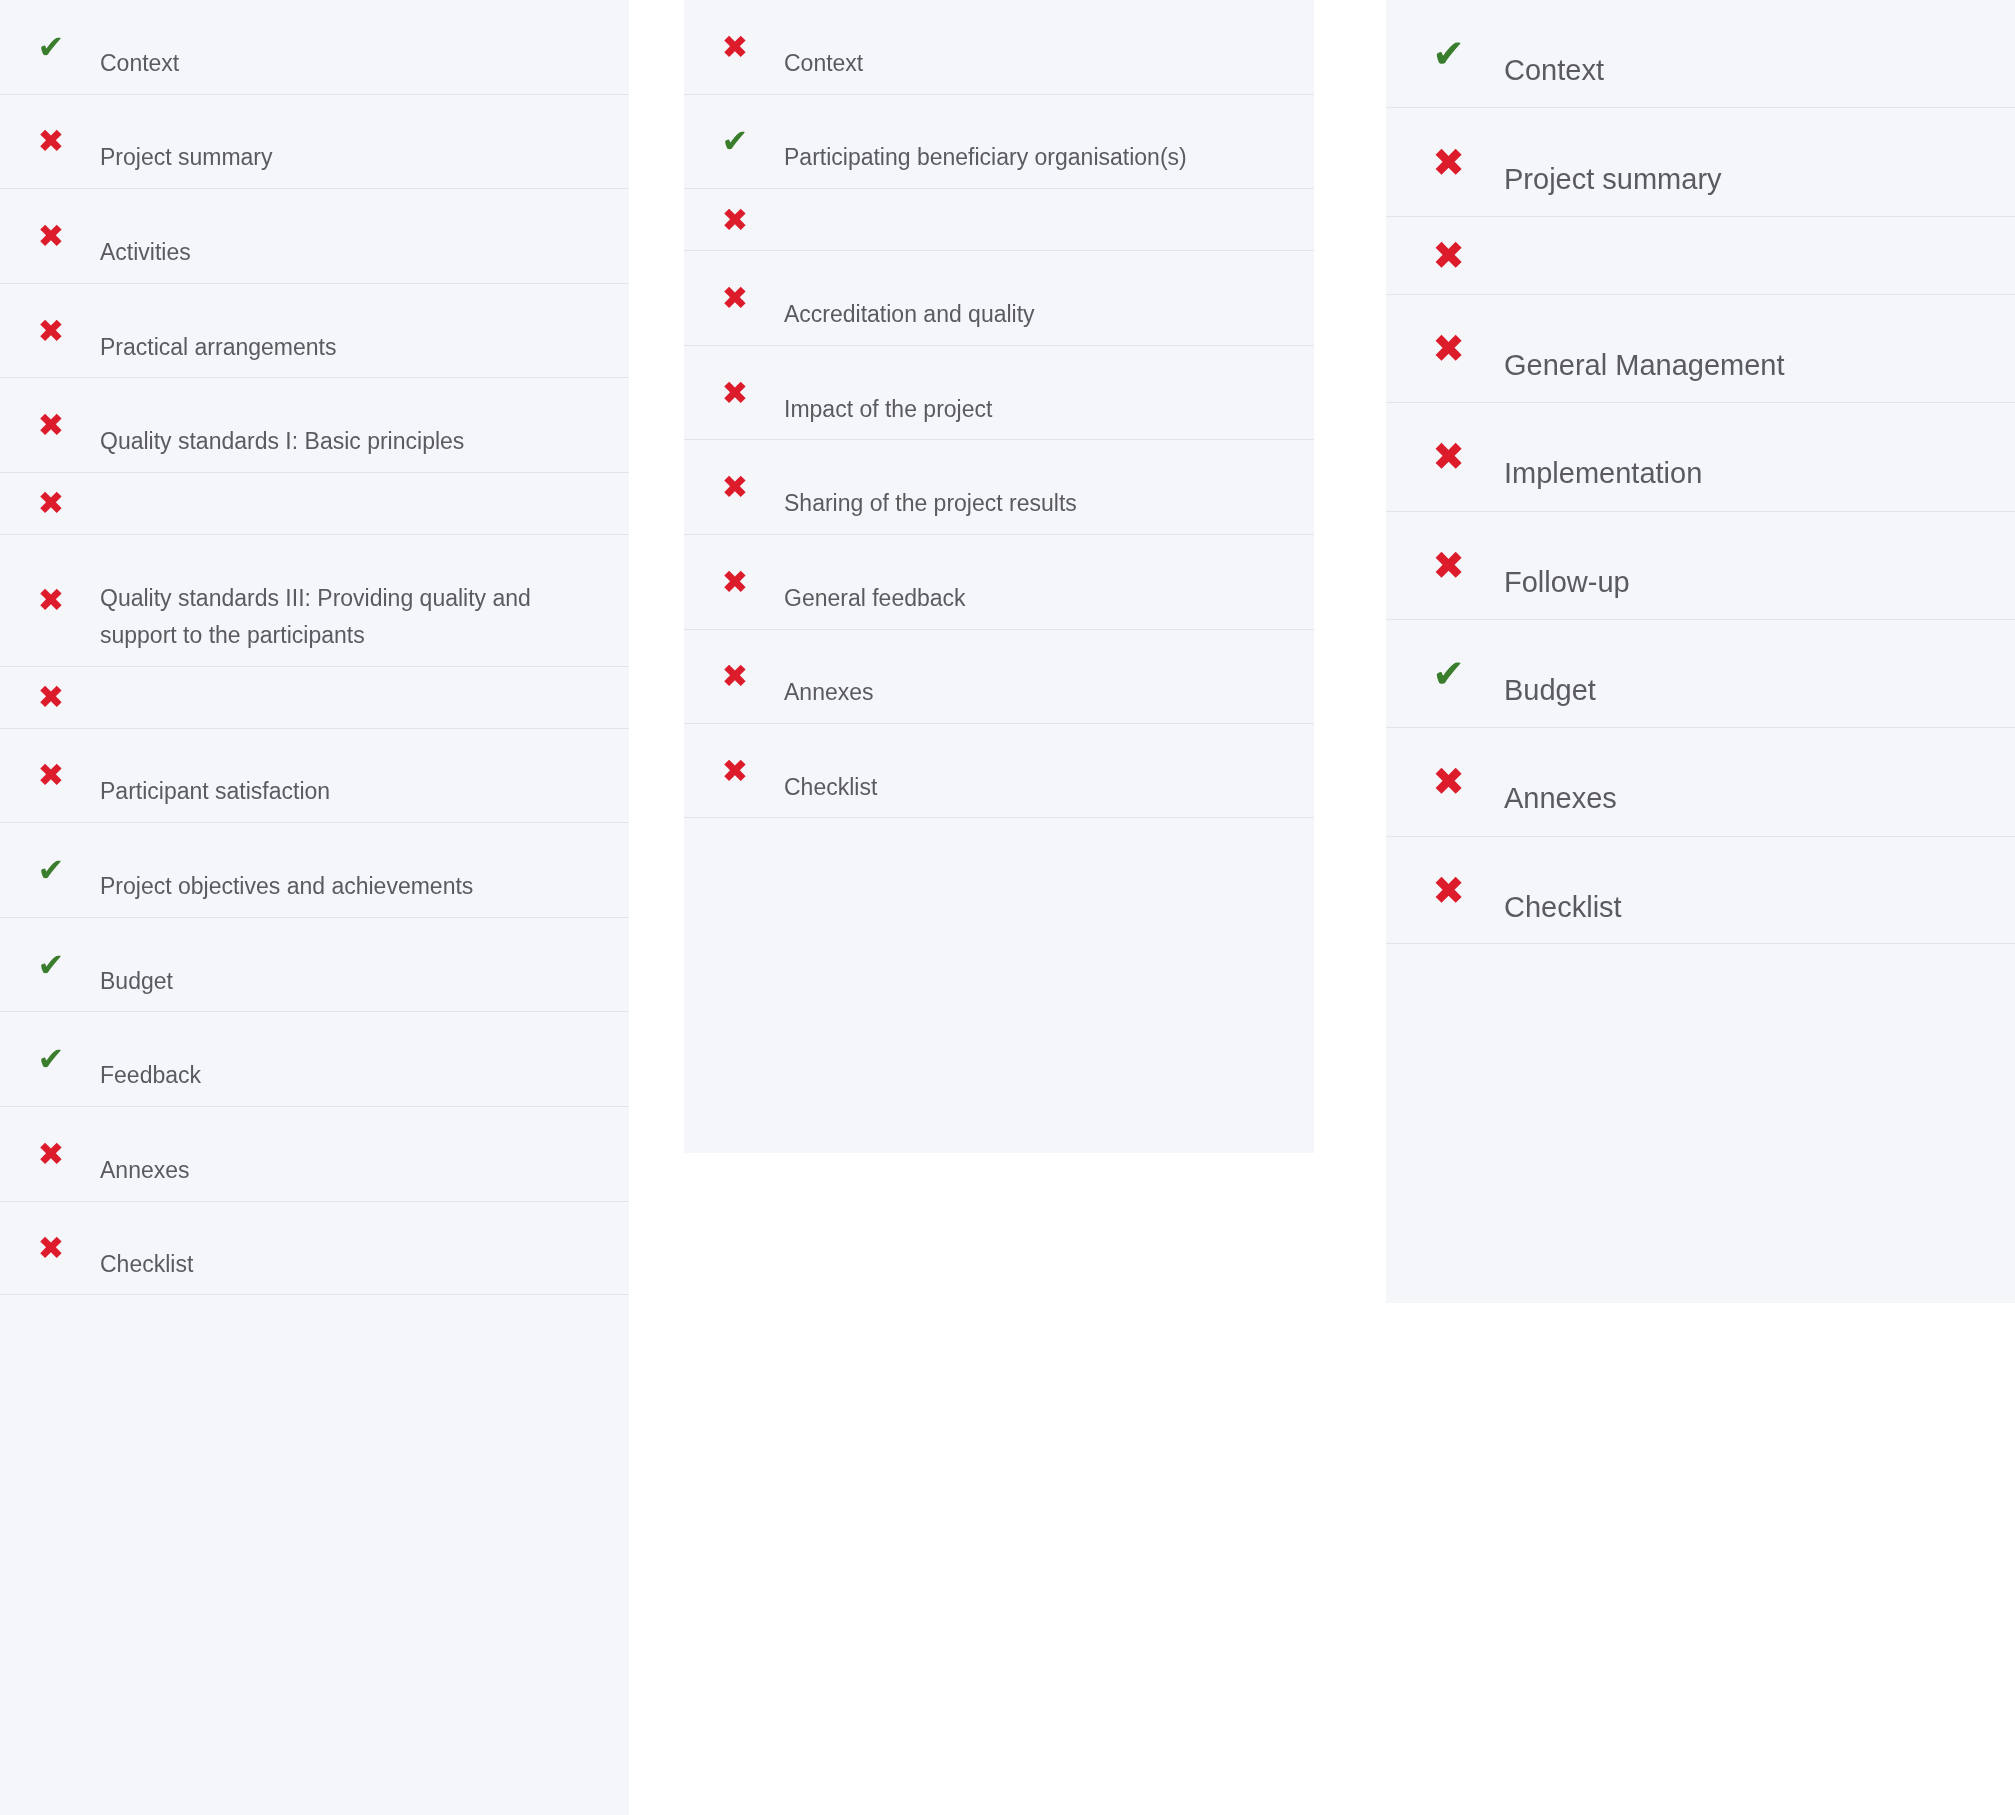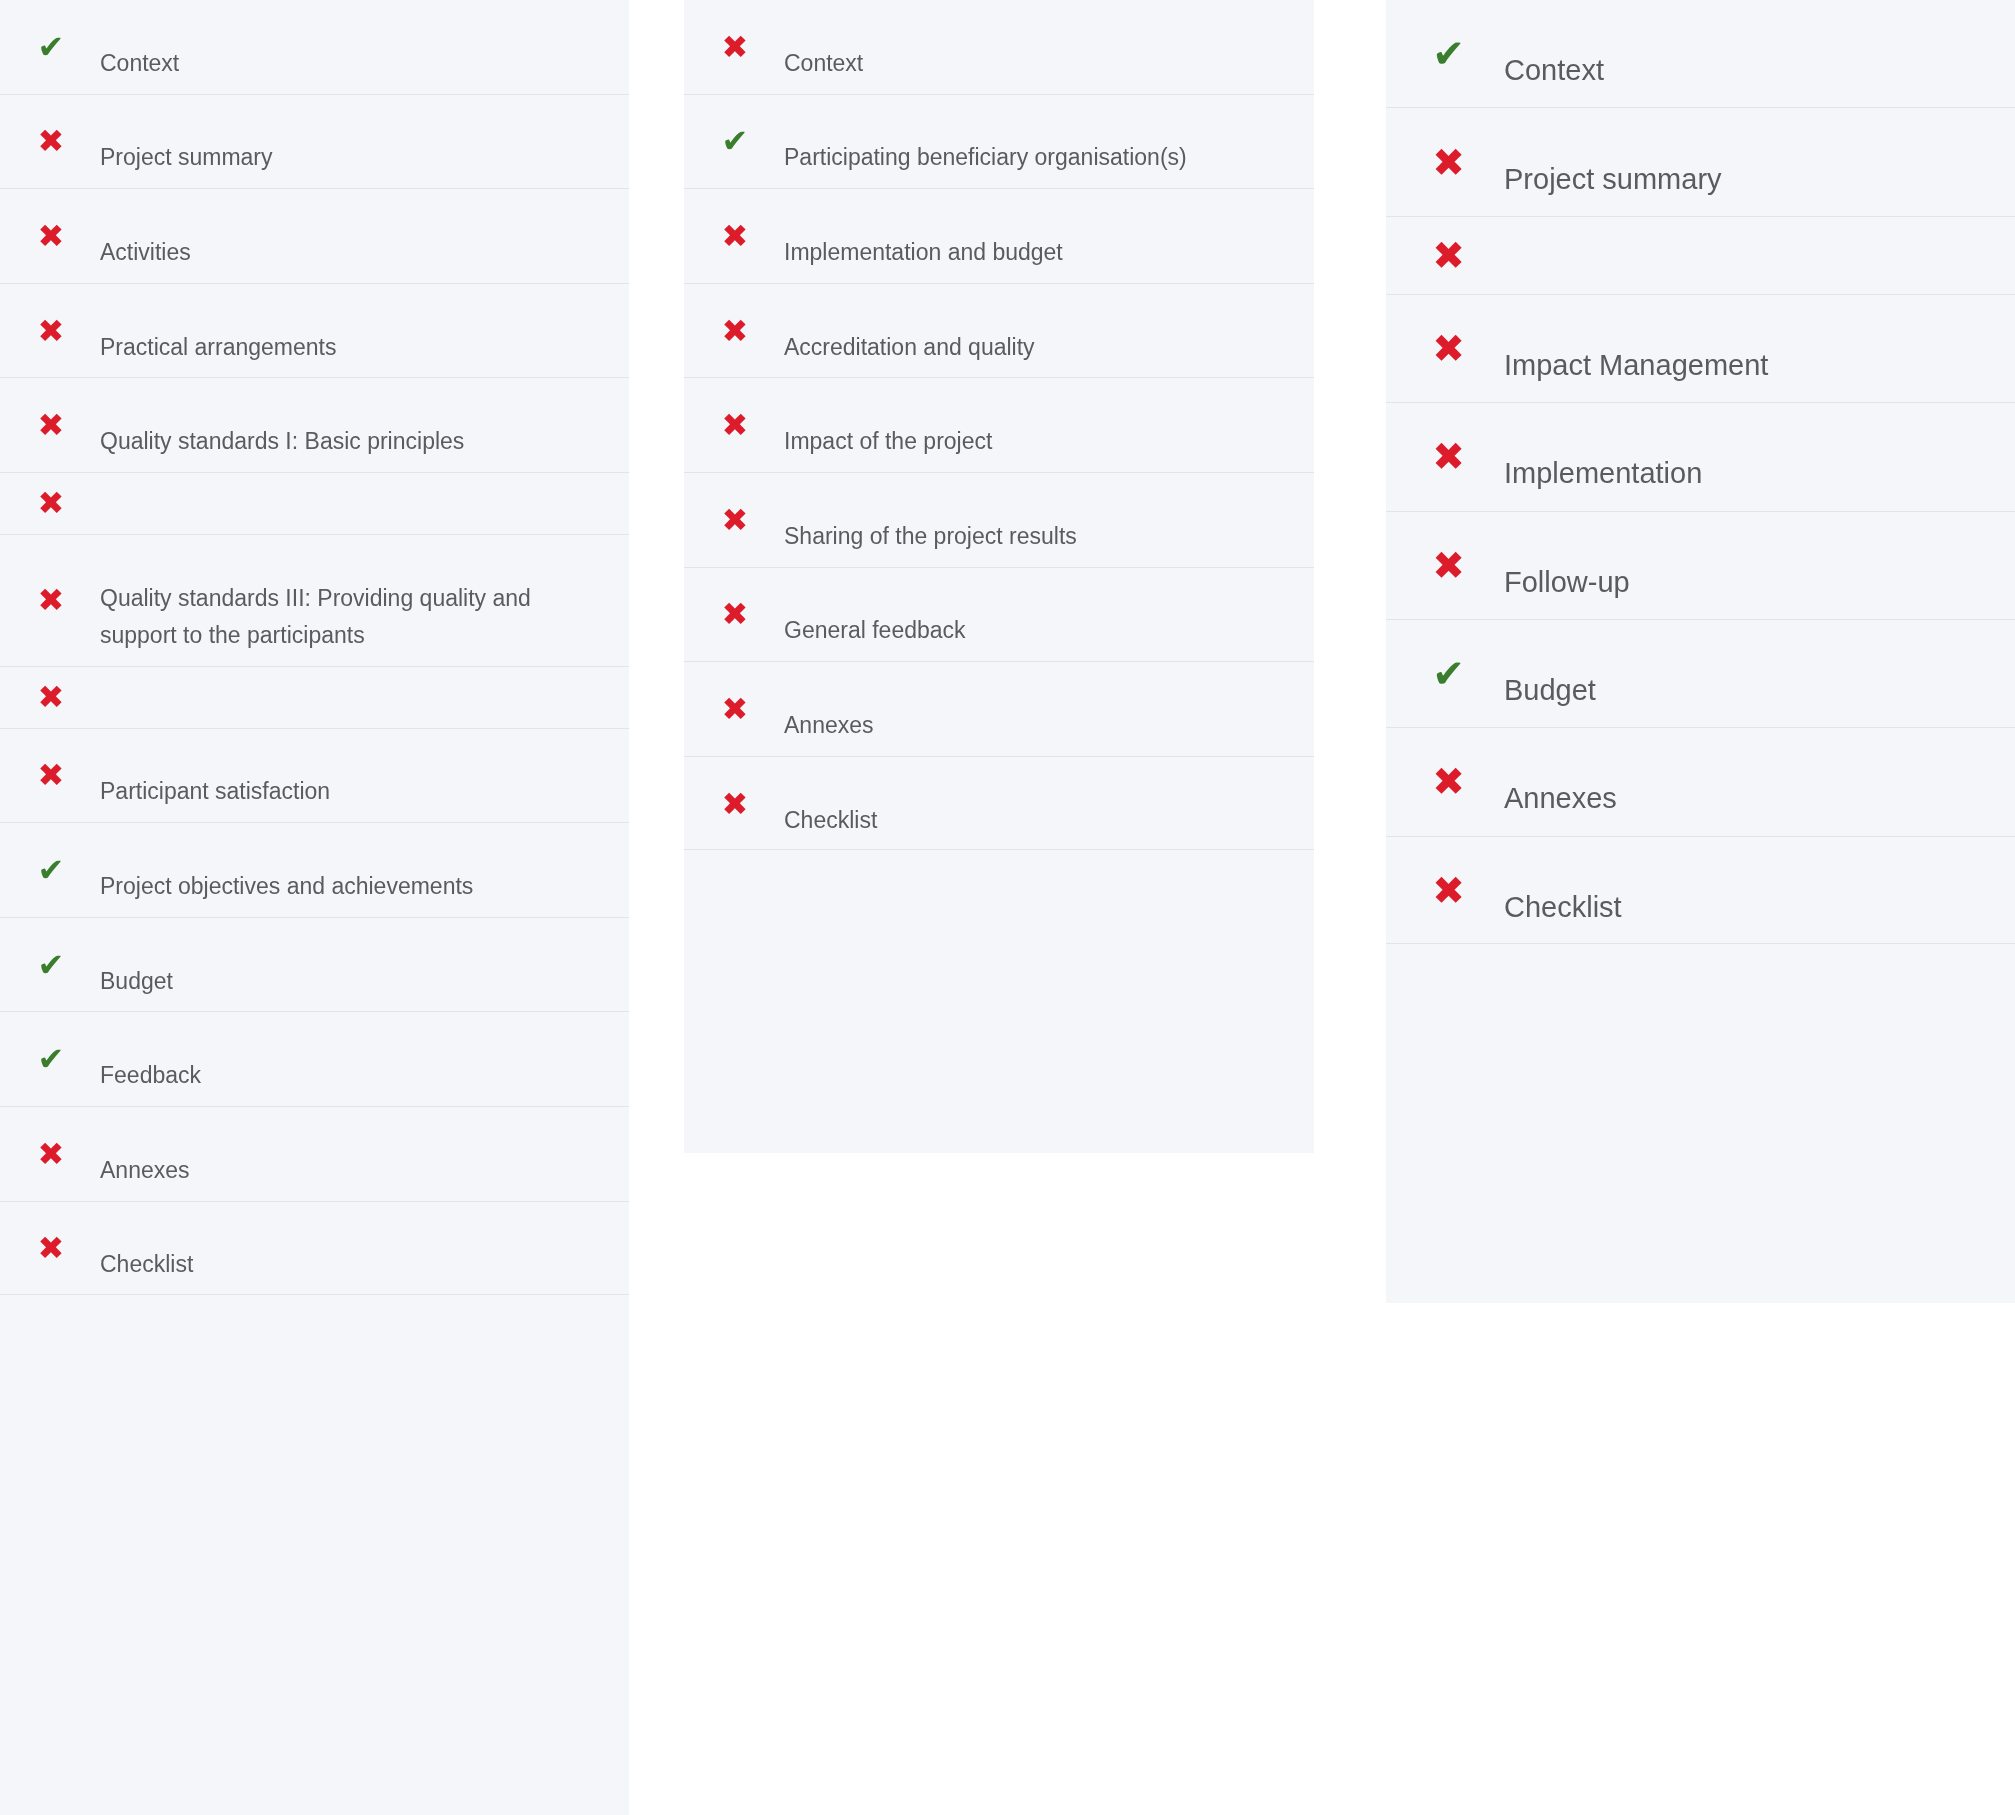--- a/index.html
+++ b/index.html
@@ -179,21 +179,20 @@
         <li class="row">
           <span class="status-icon fail">✖</span>
           <span class="row-label">Context</span>
         </li>
         <li class="row">
           <span class="status-icon ok">✔</span>
           <span class="row-label">Participating beneficiary organisation(s)</span>
         </li>
         <li class="row">
           <span class="status-icon fail">✖</span>
-          <span class="row-label">Implementation and budget</span>
         </li>
         <li class="row">
           <span class="status-icon fail">✖</span>
           <span class="row-label">Accreditation and quality</span>
         </li>
         <li class="row">
           <span class="status-icon fail">✖</span>
           <span class="row-label">Impact of the project</span>
         </li>
         <li class="row">
@@ -223,21 +222,21 @@
         </li>
         <li class="row">
           <span class="status-icon fail">✖</span>
           <span class="row-label">Project summary</span>
         </li>
         <li class="row">
           <span class="status-icon fail">✖</span>
         </li>
         <li class="row">
           <span class="status-icon fail">✖</span>
-          <span class="row-label">Impact Management</span>
+          <span class="row-label">General Management</span>
         </li>
         <li class="row">
           <span class="status-icon fail">✖</span>
           <span class="row-label">Implementation</span>
         </li>
         <li class="row">
           <span class="status-icon fail">✖</span>
           <span class="row-label">Follow-up</span>
         </li>
         <li class="row">

